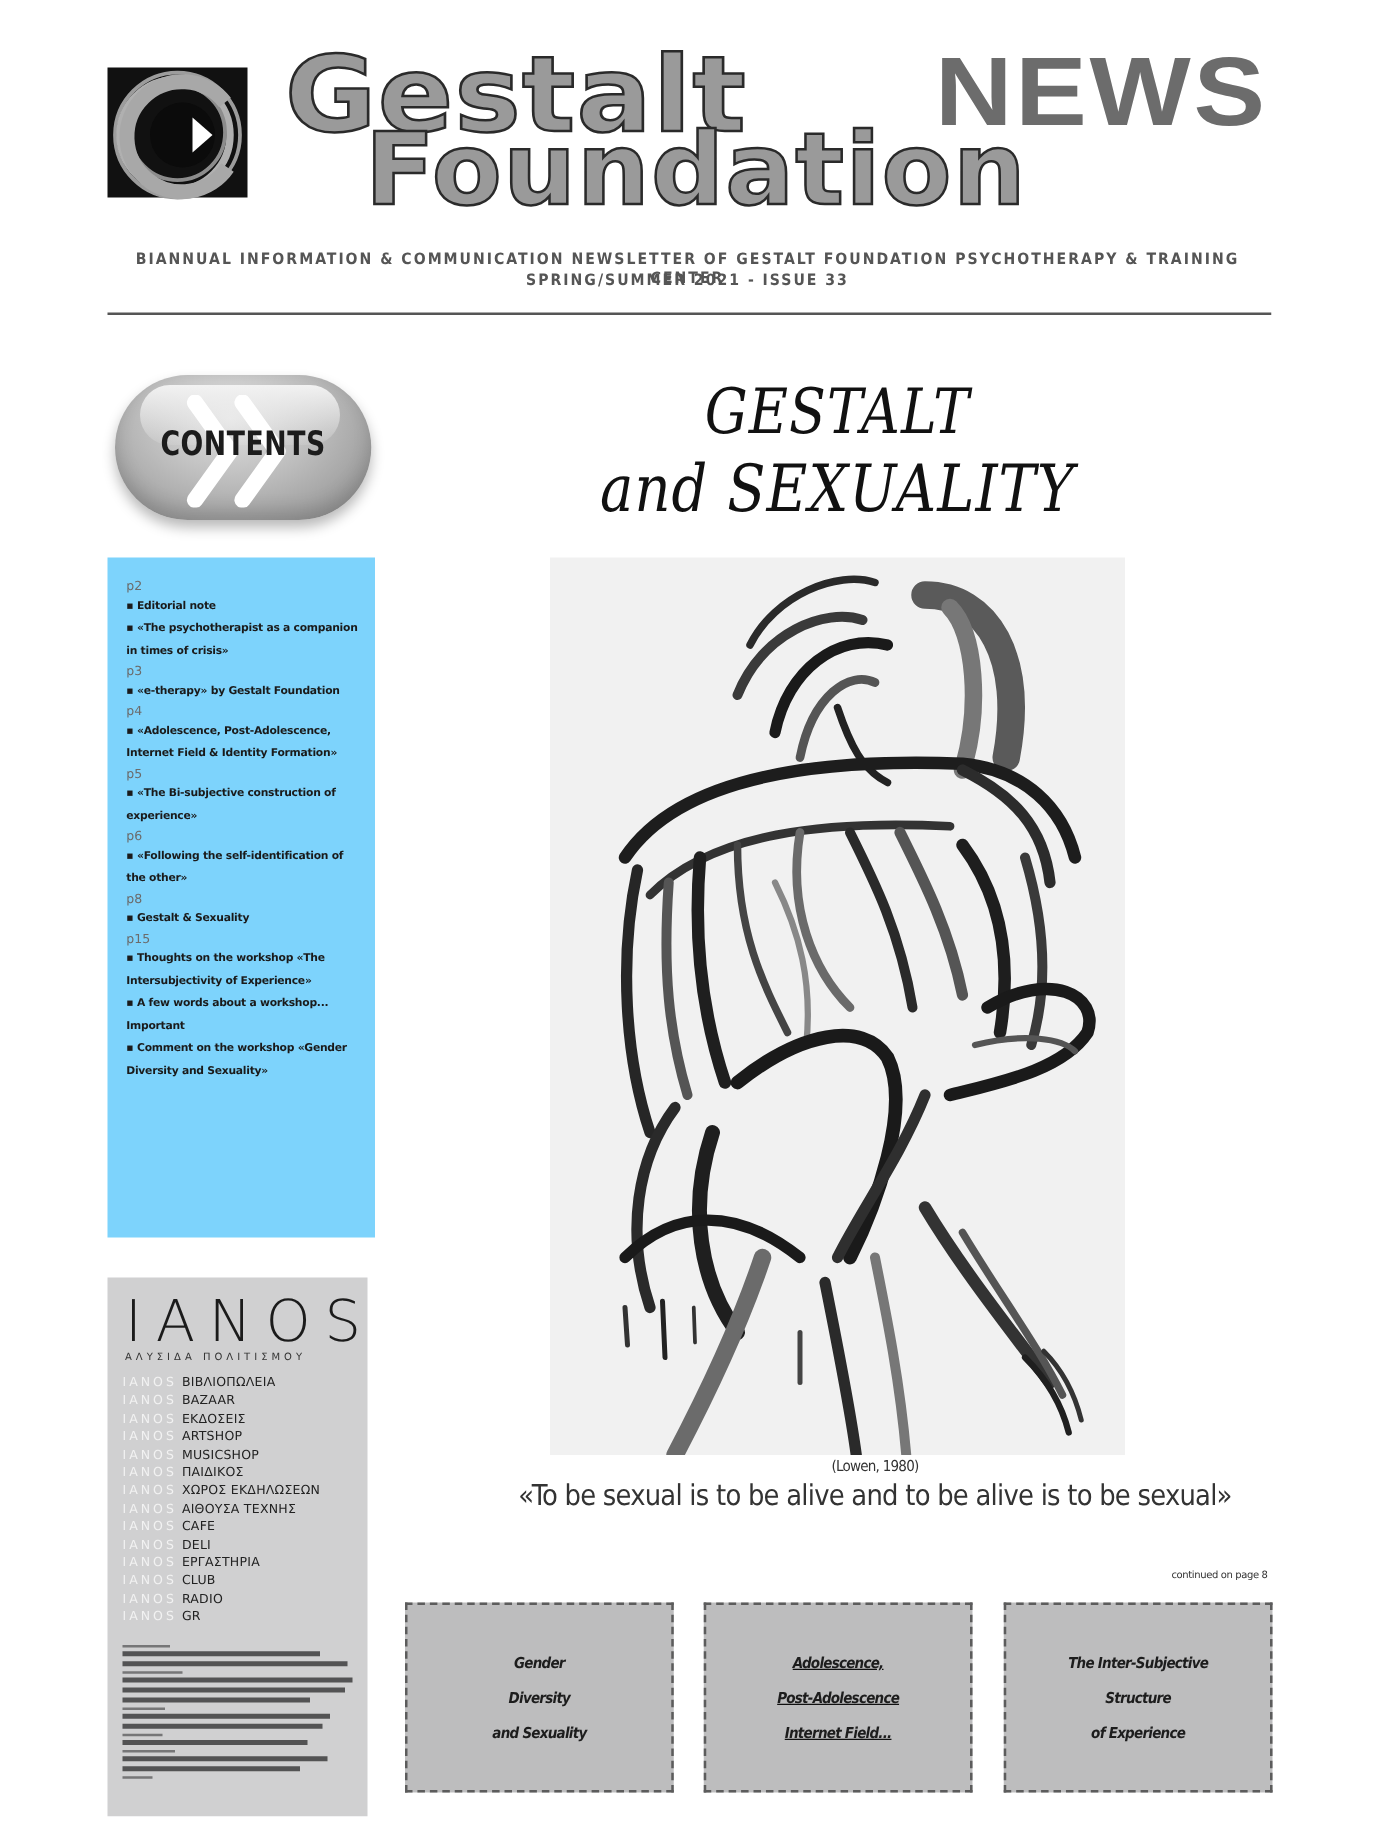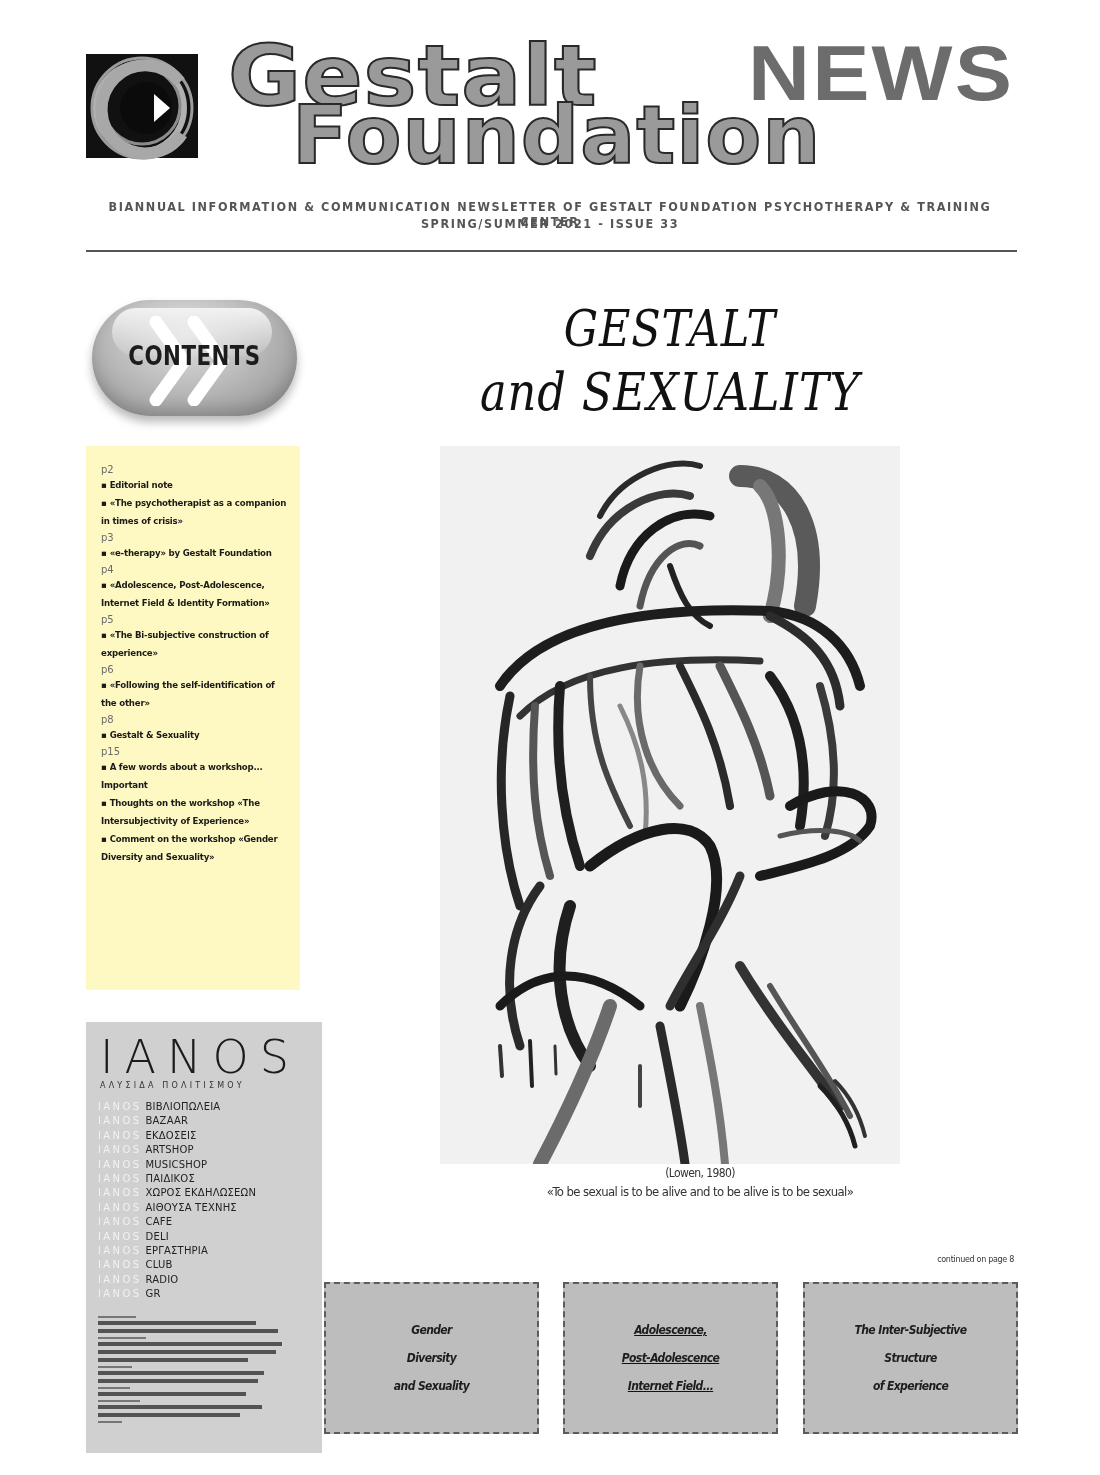--- a/index.html
+++ b/index.html
@@ -26,27 +26,27 @@
   .contents-btn { position:absolute; left:92px; top:300px; width:205px; height:116px; border-radius:58px;
     background:radial-gradient(ellipse at 45% 30%, #e2e2e2 0%, #bcbcbc 45%, #8a8a8a 100%);
     box-shadow:0 6px 10px rgba(0,0,0,0.28), inset 0 -8px 14px rgba(0,0,0,0.15); overflow:hidden; cursor:pointer; }
   .contents-btn .gloss { position:absolute; left:20px; top:8px; width:160px; height:48px; border-radius:40px;
     background:linear-gradient(#f2f2f2, rgba(235,235,235,0.15)); }
   .contents-btn svg { position:absolute; left:52px; top:16px; }
   .contents-label { position:absolute; left:0; right:0; top:40px; text-align:center; font-family:"DejaVu Sans Condensed","DejaVu Sans", sans-serif;
     font-weight:bold; font-size:27px; color:#1c1c1c; letter-spacing:0.5px; transform:scaleX(0.88); }
 
   
-  .toc { position:absolute; left:86px; top:446px; width:214px; height:544px; background:#fef9c3; padding:16px 10px 0 15px; }
+  .toc { position:absolute; left:86px; top:446px; width:214px; height:544px; background:#7dd3fc; padding:16px 10px 0 15px; }
   .toc-page { font-size:10px; color:#6b6b6b; line-height:13px; margin-top:1px; }
   .toc-item { font-size:8.6px; font-weight:bold; color:#1a1a1a; line-height:18px; letter-spacing:-0.2px; }
   .toc-item .bullet { margin-right:3px; }
 
   
-  .ianos { position:absolute; left:86px; top:1022px; width:236px; height:431px; background:#d0d0d1; padding:12px 12px 0 12px; }
+  .ianos { position:absolute; left:86px; top:1022px; width:208px; height:431px; background:#d0d0d1; padding:12px 12px 0 12px; }
   .ianos-logo { font-family:"DejaVu Sans", sans-serif; font-size:46px; font-weight:300; letter-spacing:11px; color:#1b1b1b; line-height:46px; margin-left:2px; }
   .ianos-sub { font-size:8px; letter-spacing:3.2px; color:#333; margin-top:1px; margin-left:2px; white-space:nowrap; }
   .ianos-list { margin-top:10px; }
   .ianos-row { font-size:10px; line-height:14.4px; white-space:nowrap; }
   .ianos-row .brand { color:#f2f2f2; letter-spacing:2.4px; margin-right:4px; }
   .ianos-row .dept { color:#222; letter-spacing:0.2px; }
   .ianos-contact { margin-top:14px; }
   .contact-line { height:4px; background:#2a2a2a; margin-bottom:4px; opacity:0.75; }
   .contact-sub { height:2px; background:#3a3a3a; margin-bottom:3px; opacity:0.6; }
 
@@ -54,21 +54,21 @@
   .main-title { position:absolute; left:420px; width:500px; text-align:center; font-family:"DejaVu Serif", serif; color:#111;
     font-weight:normal; font-style:italic; line-height:1; }
   .title-1 { top:304px; font-size:50px; letter-spacing:1px; transform:scaleX(0.86); }
   .title-2 { top:366px; font-size:52px; letter-spacing:1px; transform:scaleX(0.86); }
 
   
   .artwork { position:absolute; left:440px; top:446px; width:460px; height:718px; background:#f1f1f1; overflow:hidden; }
 
   
   .quote { position:absolute; left:380px; width:640px; text-align:center; font-family:"DejaVu Sans Condensed","DejaVu Sans", sans-serif; color:#333; }
-  .quote-text { top:1184px; font-size:13px; letter-spacing:-0.6px; }
+  .quote-text { top:1184px; font-size:23px; letter-spacing:-0.6px; }
   .quote-cite { top:1166px; font-size:12px; letter-spacing:-0.6px; }
   .continued { position:absolute; right:86px; top:1255px; font-size:8px; color:#333; letter-spacing:-0.3px; }
 
   
   .card { position:absolute; top:1282px; width:215px; height:152px; background:#bdbdbe; border:2px dashed #5c5c5c;
     display:flex; align-items:center; justify-content:center; text-align:center; cursor:pointer; }
   .card span { font-family:"DejaVu Sans Condensed","DejaVu Sans", sans-serif; font-style:italic; font-weight:bold; font-size:12px;
     line-height:28px; color:#1d1d1d; letter-spacing:-0.6px; white-space:pre-line; }
   .card-1 { left:324px; }
   .card-2 { left:563px;text-decoration:underline; }
@@ -125,22 +125,22 @@
   <div>
     <div class="toc-page">p6</div>
     <div class="toc-item"><span class="bullet">▪</span><span>«Following the self-identification of the other»</span></div>
   </div>
   <div>
     <div class="toc-page">p8</div>
     <div class="toc-item"><span class="bullet">▪</span><span>Gestalt &amp; Sexuality</span></div>
   </div>
   <div>
     <div class="toc-page">p15</div>
+    <div class="toc-item"><span class="bullet">▪</span><span>Thoughts on the workshop «The Intersubjectivity of Experience»</span></div>
     <div class="toc-item"><span class="bullet">▪</span><span>A few words about a workshop... Important</span></div>
-    <div class="toc-item"><span class="bullet">▪</span><span>Thoughts on the workshop «The Intersubjectivity of Experience»</span></div>
     <div class="toc-item"><span class="bullet">▪</span><span>Comment on the workshop «Gender Diversity and Sexuality»</span></div>
   </div>
 </div>
 
 <div class="ianos">
   <div class="ianos-logo">IANOS</div>
   <div class="ianos-sub">ΑΛΥΣΙΔΑ ΠΟΛΙΤΙΣΜΟΥ</div>
   <div class="ianos-list">
     <div class="ianos-row"><span class="brand">IANOS</span><span class="dept">ΒΙΒΛΙΟΠΩΛΕΙΑ</span></div>
     <div class="ianos-row"><span class="brand">IANOS</span><span class="dept">BAZAAR</span></div>

